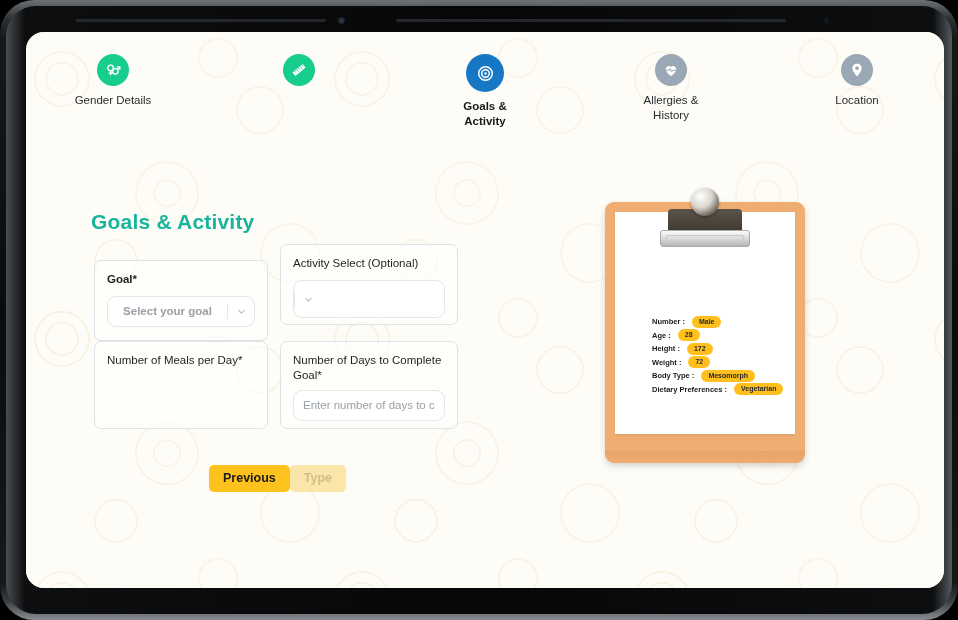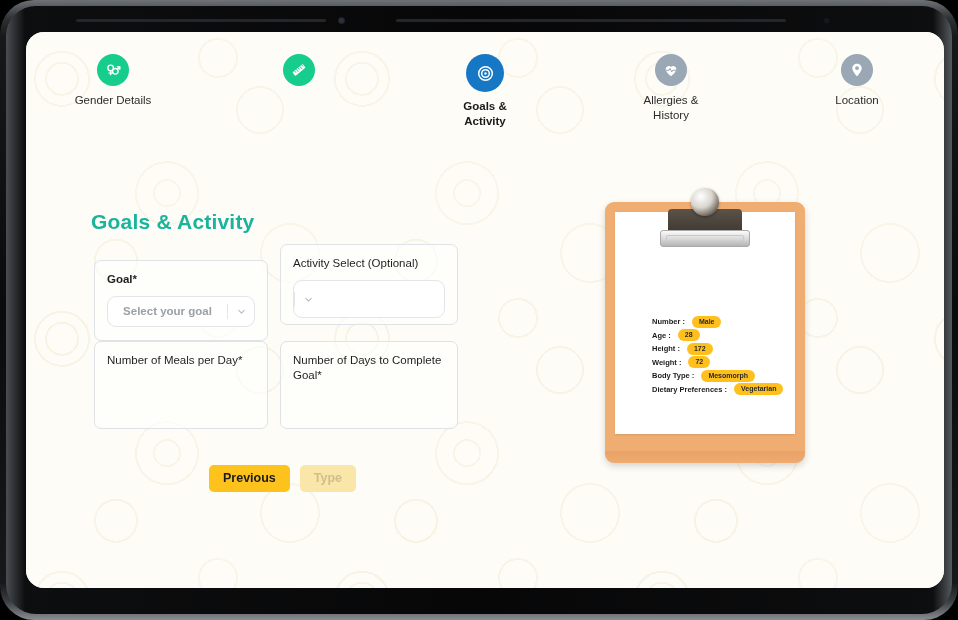--- a/index.html
+++ b/index.html
@@ -183,21 +183,20 @@
     justify-content: center;
     flex: none;
   }
   .ctl-caret svg { display: block; }
 
   
   .btn-row {
     position: absolute;
     left: 183px; top: 433px;
     display: flex;
-    gap: 10px;
   }
   .btn {
     border: none;
     border-radius: 5px;
     font-family: "Liberation Sans", sans-serif;
     font-size: 12.5px;
     font-weight: bold;
     cursor: pointer;
     padding: 0 14px;
     height: 27px;
@@ -403,20 +402,23 @@
               </span>
             </div>
           </div>
 
           <div class="field-card fc-meals">
             <div class="field-label">Number of Meals per Day*</div>
           </div>
 
           <div class="field-card fc-days">
             <div class="field-label">Number of Days to Complete Goal*</div>
+            <div class="control input-like">
+              <span class="ctl-text">Enter number of days to c</span>
+            </div>
           </div>
 
         </div>
 
         <div class="btn-row">
           <button class="btn btn-prev">Previous</button>
           <button class="btn btn-next">Type</button>
         </div>
 
         <div class="clipboard">

